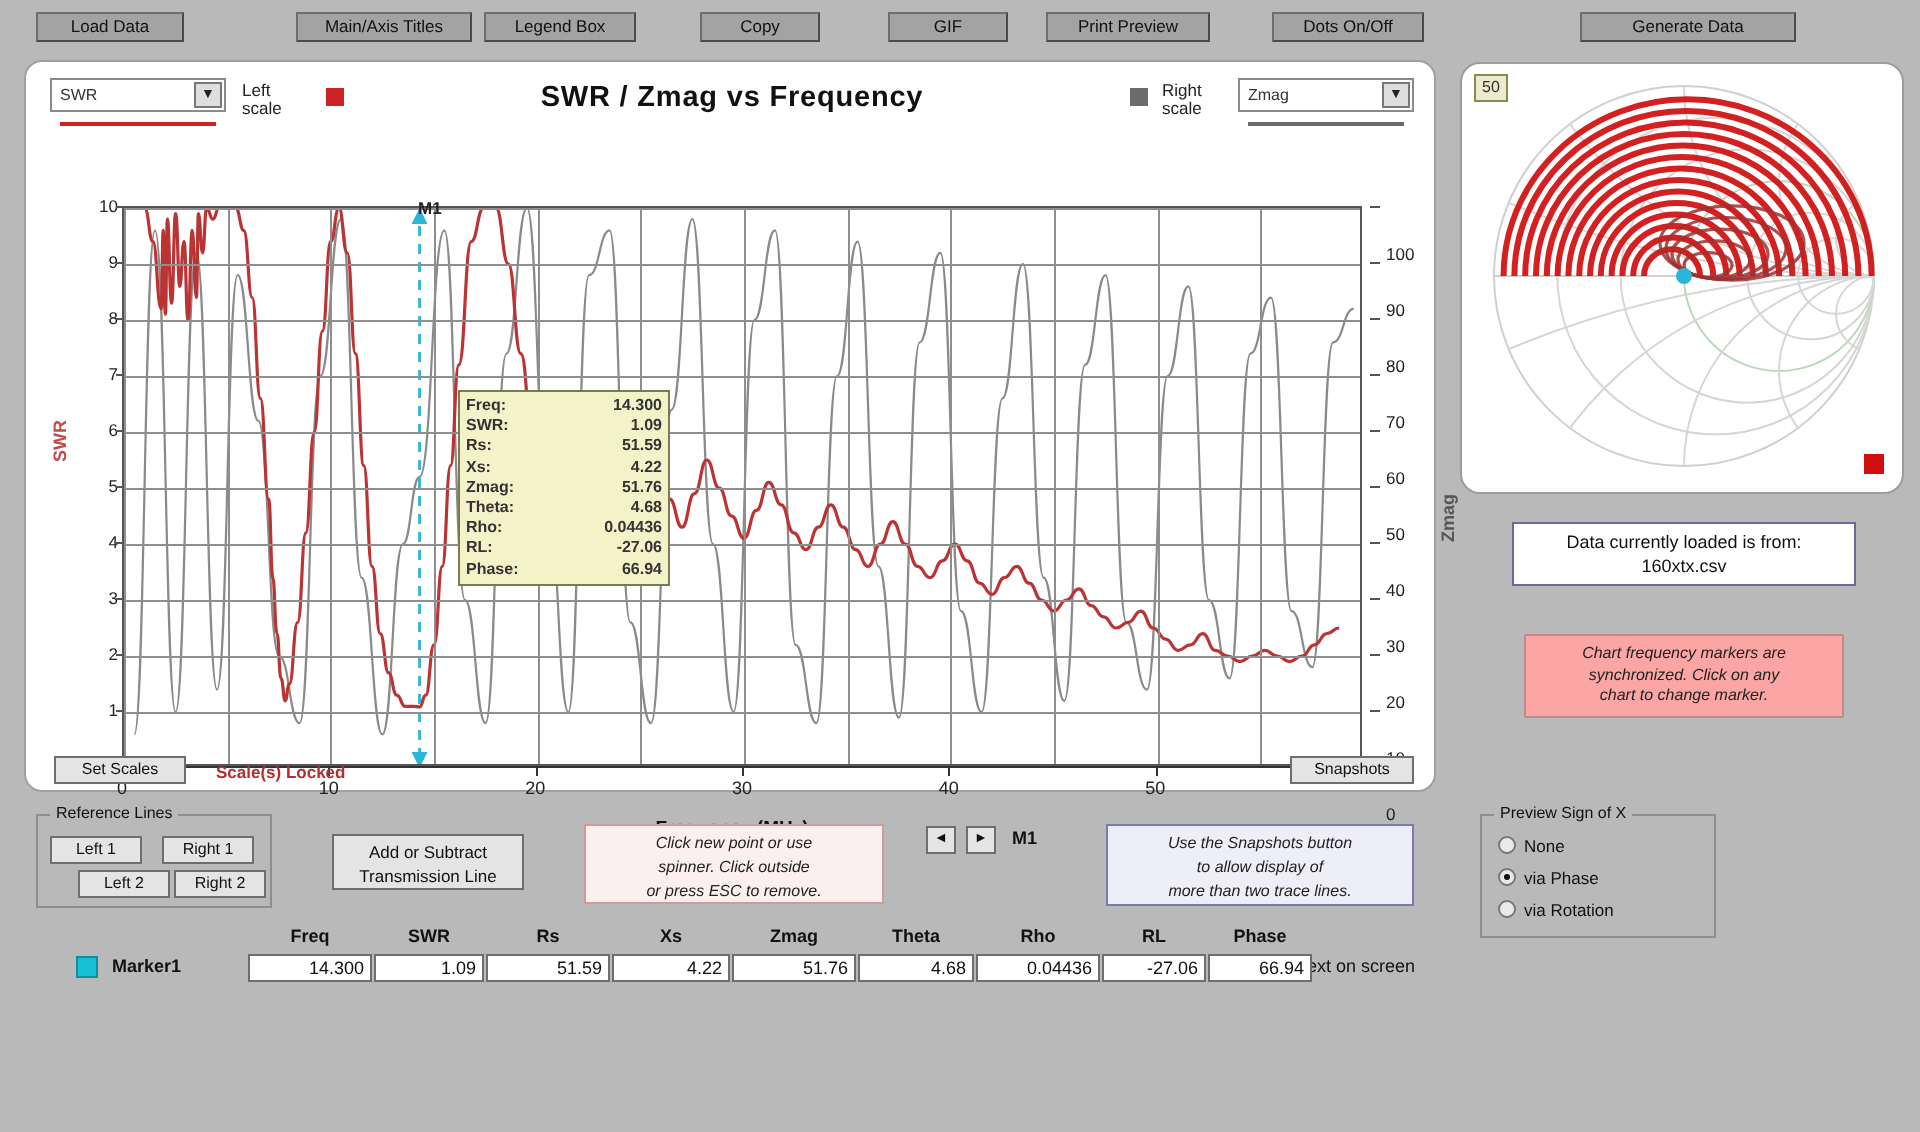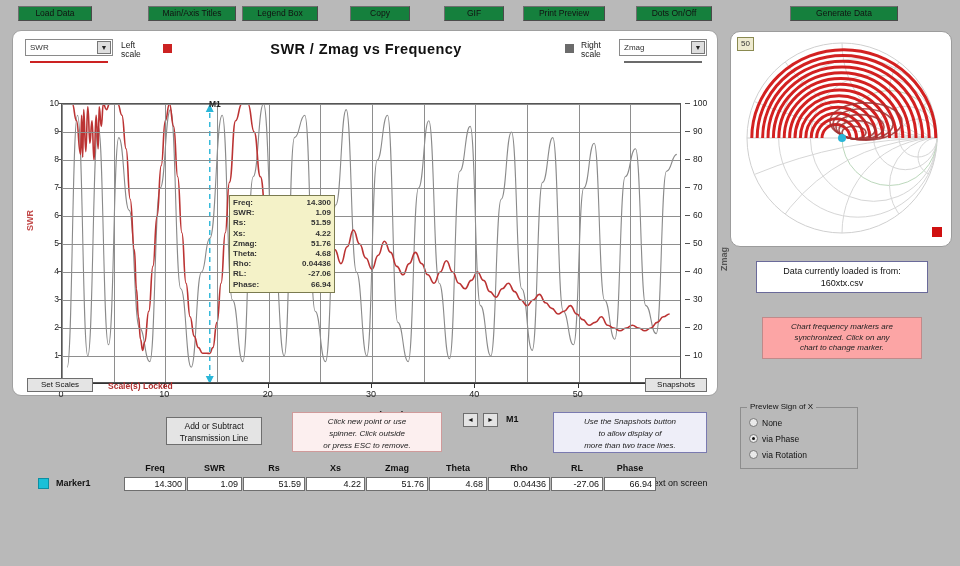--- a/index.html
+++ b/index.html
@@ -16,21 +16,21 @@
     background: #b9b9b9;
   }
 
   
   #toolbar {
     position: absolute; left: 0; top: 0; width: 960px; height: 26px;
     background: #b9b9b9;
   }
   .tbtn {
     position: absolute; top: 6px; height: 15px;
-    background: #15803d;
+    background: #a3a3a3;
     border: 1px solid #6e6e6e;
     border-right-color: #4a4a4a;
     border-bottom-color: #4a4a4a;
     font-size: 8.5px; line-height: 13px;
     text-align: center; color: #111;
     white-space: nowrap;
     cursor: default;
   }
 
   
@@ -87,20 +87,21 @@
 
   .ytick-l {
     position: absolute; right: 0; width: 42px;
     text-align: right; font-size: 8.5px; color: #222;
     transform: translateY(-5px);
   }
   .ytick-r {
     position: absolute; left: 0; width: 42px;
     text-align: left; font-size: 8.5px; color: #222;
     transform: translateY(-5px);
+    margin-top: 24px;
   }
   .yaxis-left-ticks { position: absolute; left: 0; top: 72px; width: 46px; height: 280px; }
   .yaxis-right-ticks { position: absolute; left: 672px; top: 72px; width: 44px; height: 280px; }
   .tickmark { position: absolute; background: #555; height: 1px; width: 5px; }
 
   #ylabel-left {
     position: absolute; left: 12px; top: 200px;
     font-size: 9px; font-weight: bold; color: #c24a4a;
     transform: rotate(-90deg); transform-origin: left top;
   }
@@ -553,20 +554,27 @@
     <div>Data currently  loaded is from:</div>
     <div>160xtx.csv</div>
   </div>
 
   <div id="sync-box">
     <div>Chart frequency markers are</div>
     <div>synchronized.  Click on any</div>
     <div>chart to change marker.</div>
   </div>
 
+  <div id="ref-group">
+    <div id="ref-legend">Reference Lines</div>
+    <div class="ref-btn" style="left:6px; top:10px;">Left 1</div>
+    <div class="ref-btn" style="left:62px; top:10px;">Right 1</div>
+    <div class="ref-btn" style="left:20px; top:27px;">Left 2</div>
+    <div class="ref-btn" style="left:68px; top:27px;">Right 2</div>
+  </div>
 
   <div id="hint-red">
     <div>Click new point or use</div>
     <div>spinner.  Click outside</div>
     <div>or press ESC to remove.</div>
   </div>
 
   <div id="addsub-btn">
     <div>Add or Subtract</div>
     <div>Transmission Line</div>

